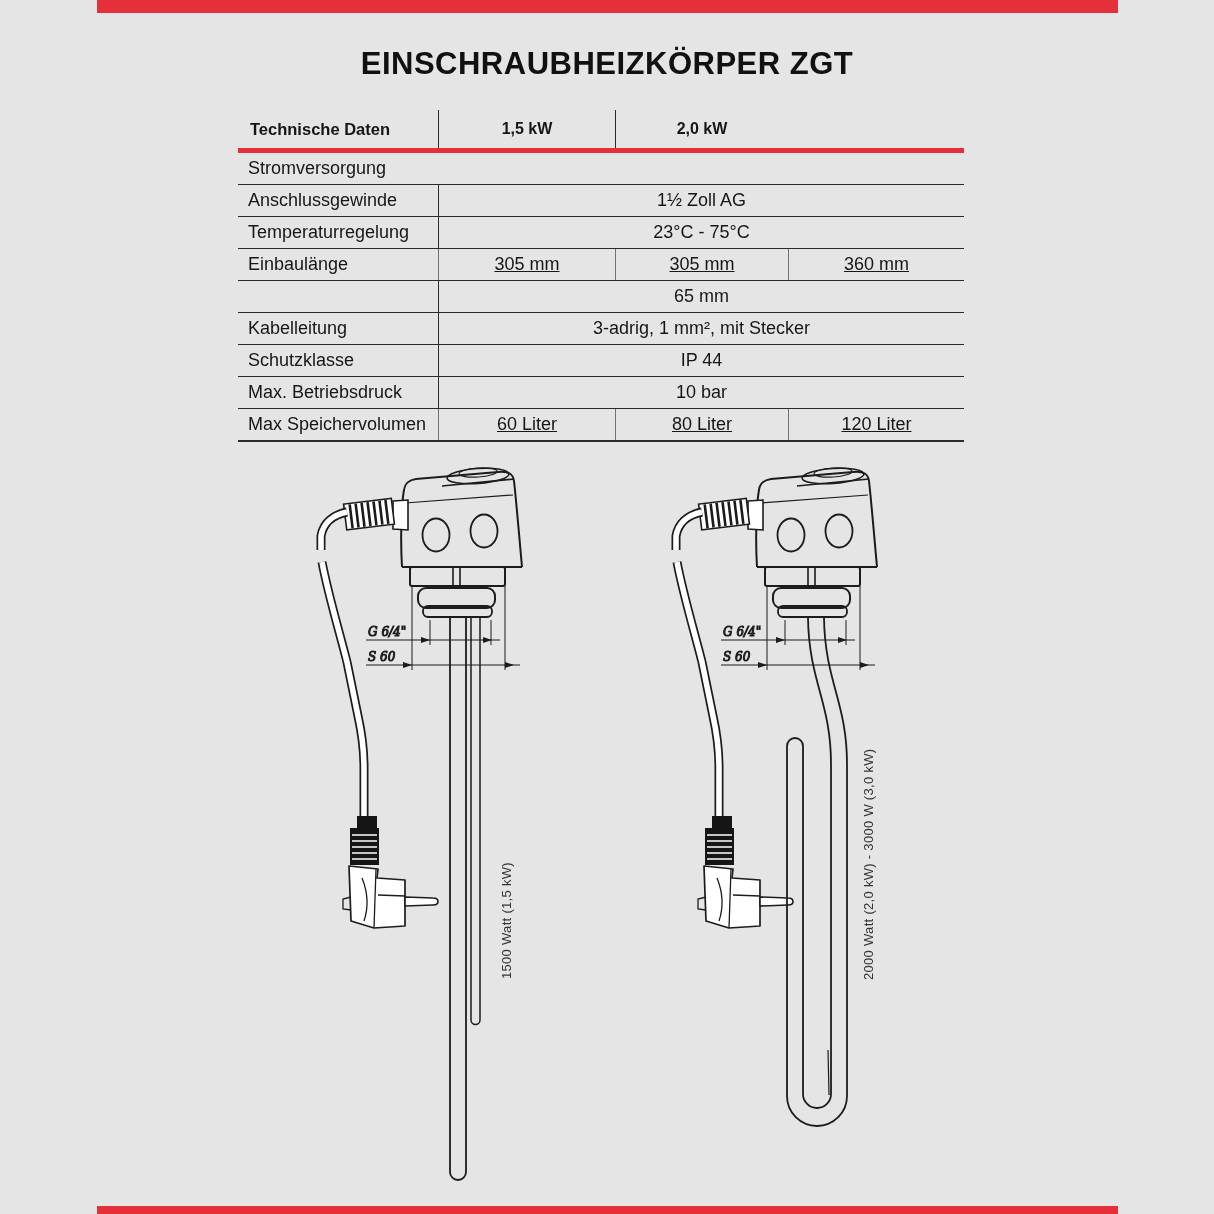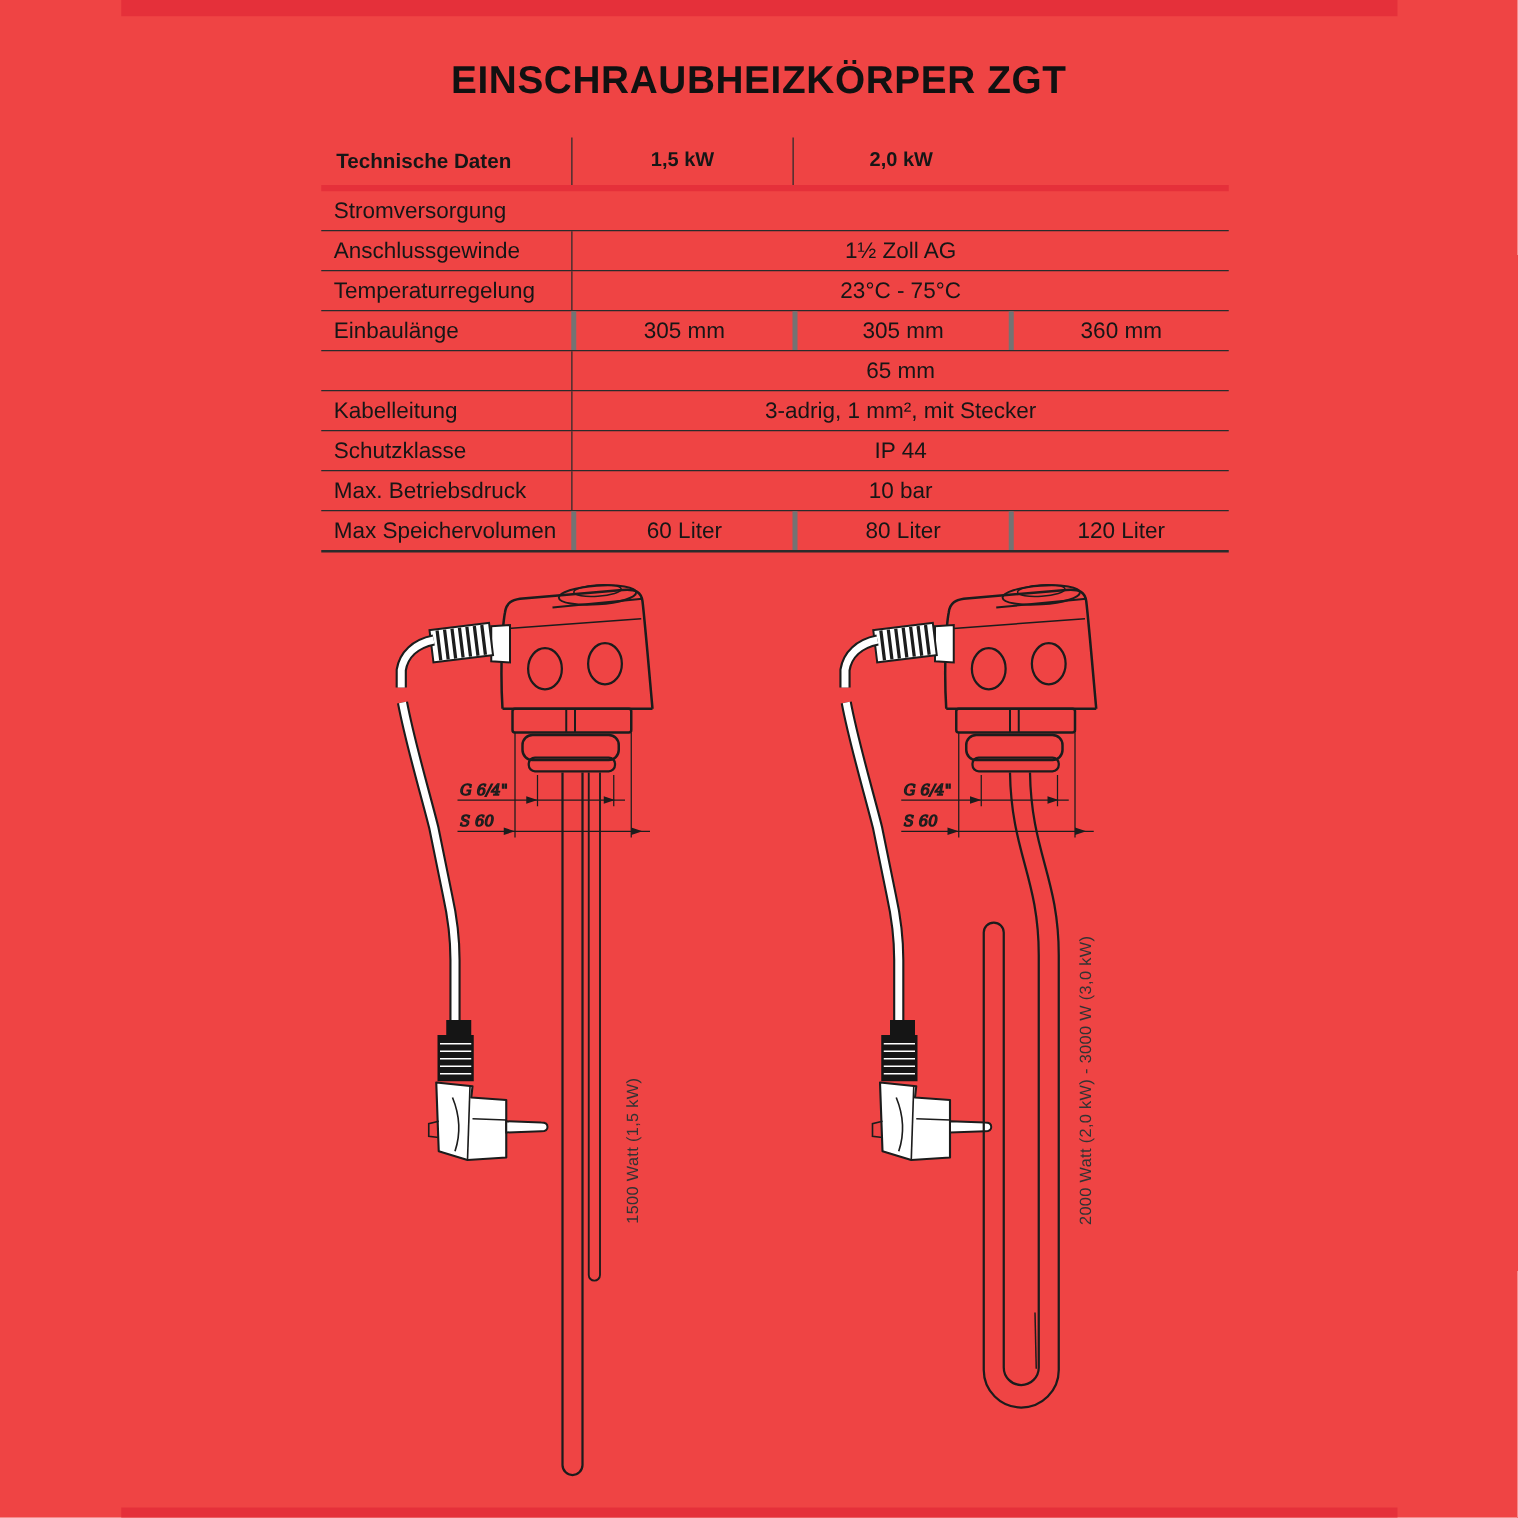--- a/index.html
+++ b/index.html
@@ -1,53 +1,53 @@
 <!DOCTYPE html>
 <html style="--accent: #e5303a;"><head>
 <meta charset="utf-8">
 <style>
   :root{ --accent:#e5303a; --ink:#1c1c1c; }
   html,body{margin:0;padding:0;}
   body{
     width:1214px;height:1214px;overflow:hidden;background:#ffffff;
     font-family:"Liberation Sans",sans-serif;color:#161616;
   }
-  .page{position:relative;width:1214px;height:1214px;background:#ef4444;}
+  .page{position:relative;width:1214px;height:1214px;background:#e5e5e5;}
 
   .redbar{position:absolute;left:97px;width:1021px;height:13px;background:var(--accent);}
   .redbar.top{top:0;}
   .redbar.bottom{top:1206px;}
 
   .title{
     position:absolute;top:46px;left:0;width:100%;text-align:center;
     font-size:31px;font-weight:bold;letter-spacing:.5px;color:#111;
   }
 
   
-  .spec{position:absolute;left:257px;top:110px;width:726px;}
+  .spec{position:absolute;left:238px;top:110px;width:726px;}
   .thead{
     display:grid;grid-template-columns:200px 177px 173px 176px;
     height:38px;align-items:center;font-weight:bold;
   }
   .thead .hlabel{padding-left:12px;font-size:16.5px;}
   .thead .hv{
     text-align:center;font-size:16px;height:100%;
     display:flex;align-items:center;justify-content:center;
     border-left:1px solid #2b2b2b;
   }
   .redline{height:5px;background:var(--accent);}
   .trow{
     display:grid;grid-template-columns:200px 177px 173px 176px;
     height:31px;border-bottom:1px solid #2b2b2b;font-size:18px;
   }
   .trow.last{border-bottom:2px solid #2b2b2b;}
   .cell{display:flex;align-items:center;}
   .cell.c1{padding-left:10px;}
   .cell.spanv{grid-column:2/5;justify-content:center;border-left:1px solid #2b2b2b;}
-  .cell.v{justify-content:center;border-left:4px solid #737373;}
+  .cell.v{justify-content:center;border-left:1px solid #737373;text-decoration:underline;}
 
   
   .diag{position:absolute;top:450px;width:300px;height:760px;}
   #diag-left{left:290px;}
   #diag-right{left:645px;}
   .dim{font:italic 12px "DejaVu Serif",serif;fill:#333;}
 
   .vlabel{
     position:absolute;writing-mode:vertical-rl;transform:rotate(180deg);
     font-size:13px;color:#333;letter-spacing:.3px;

